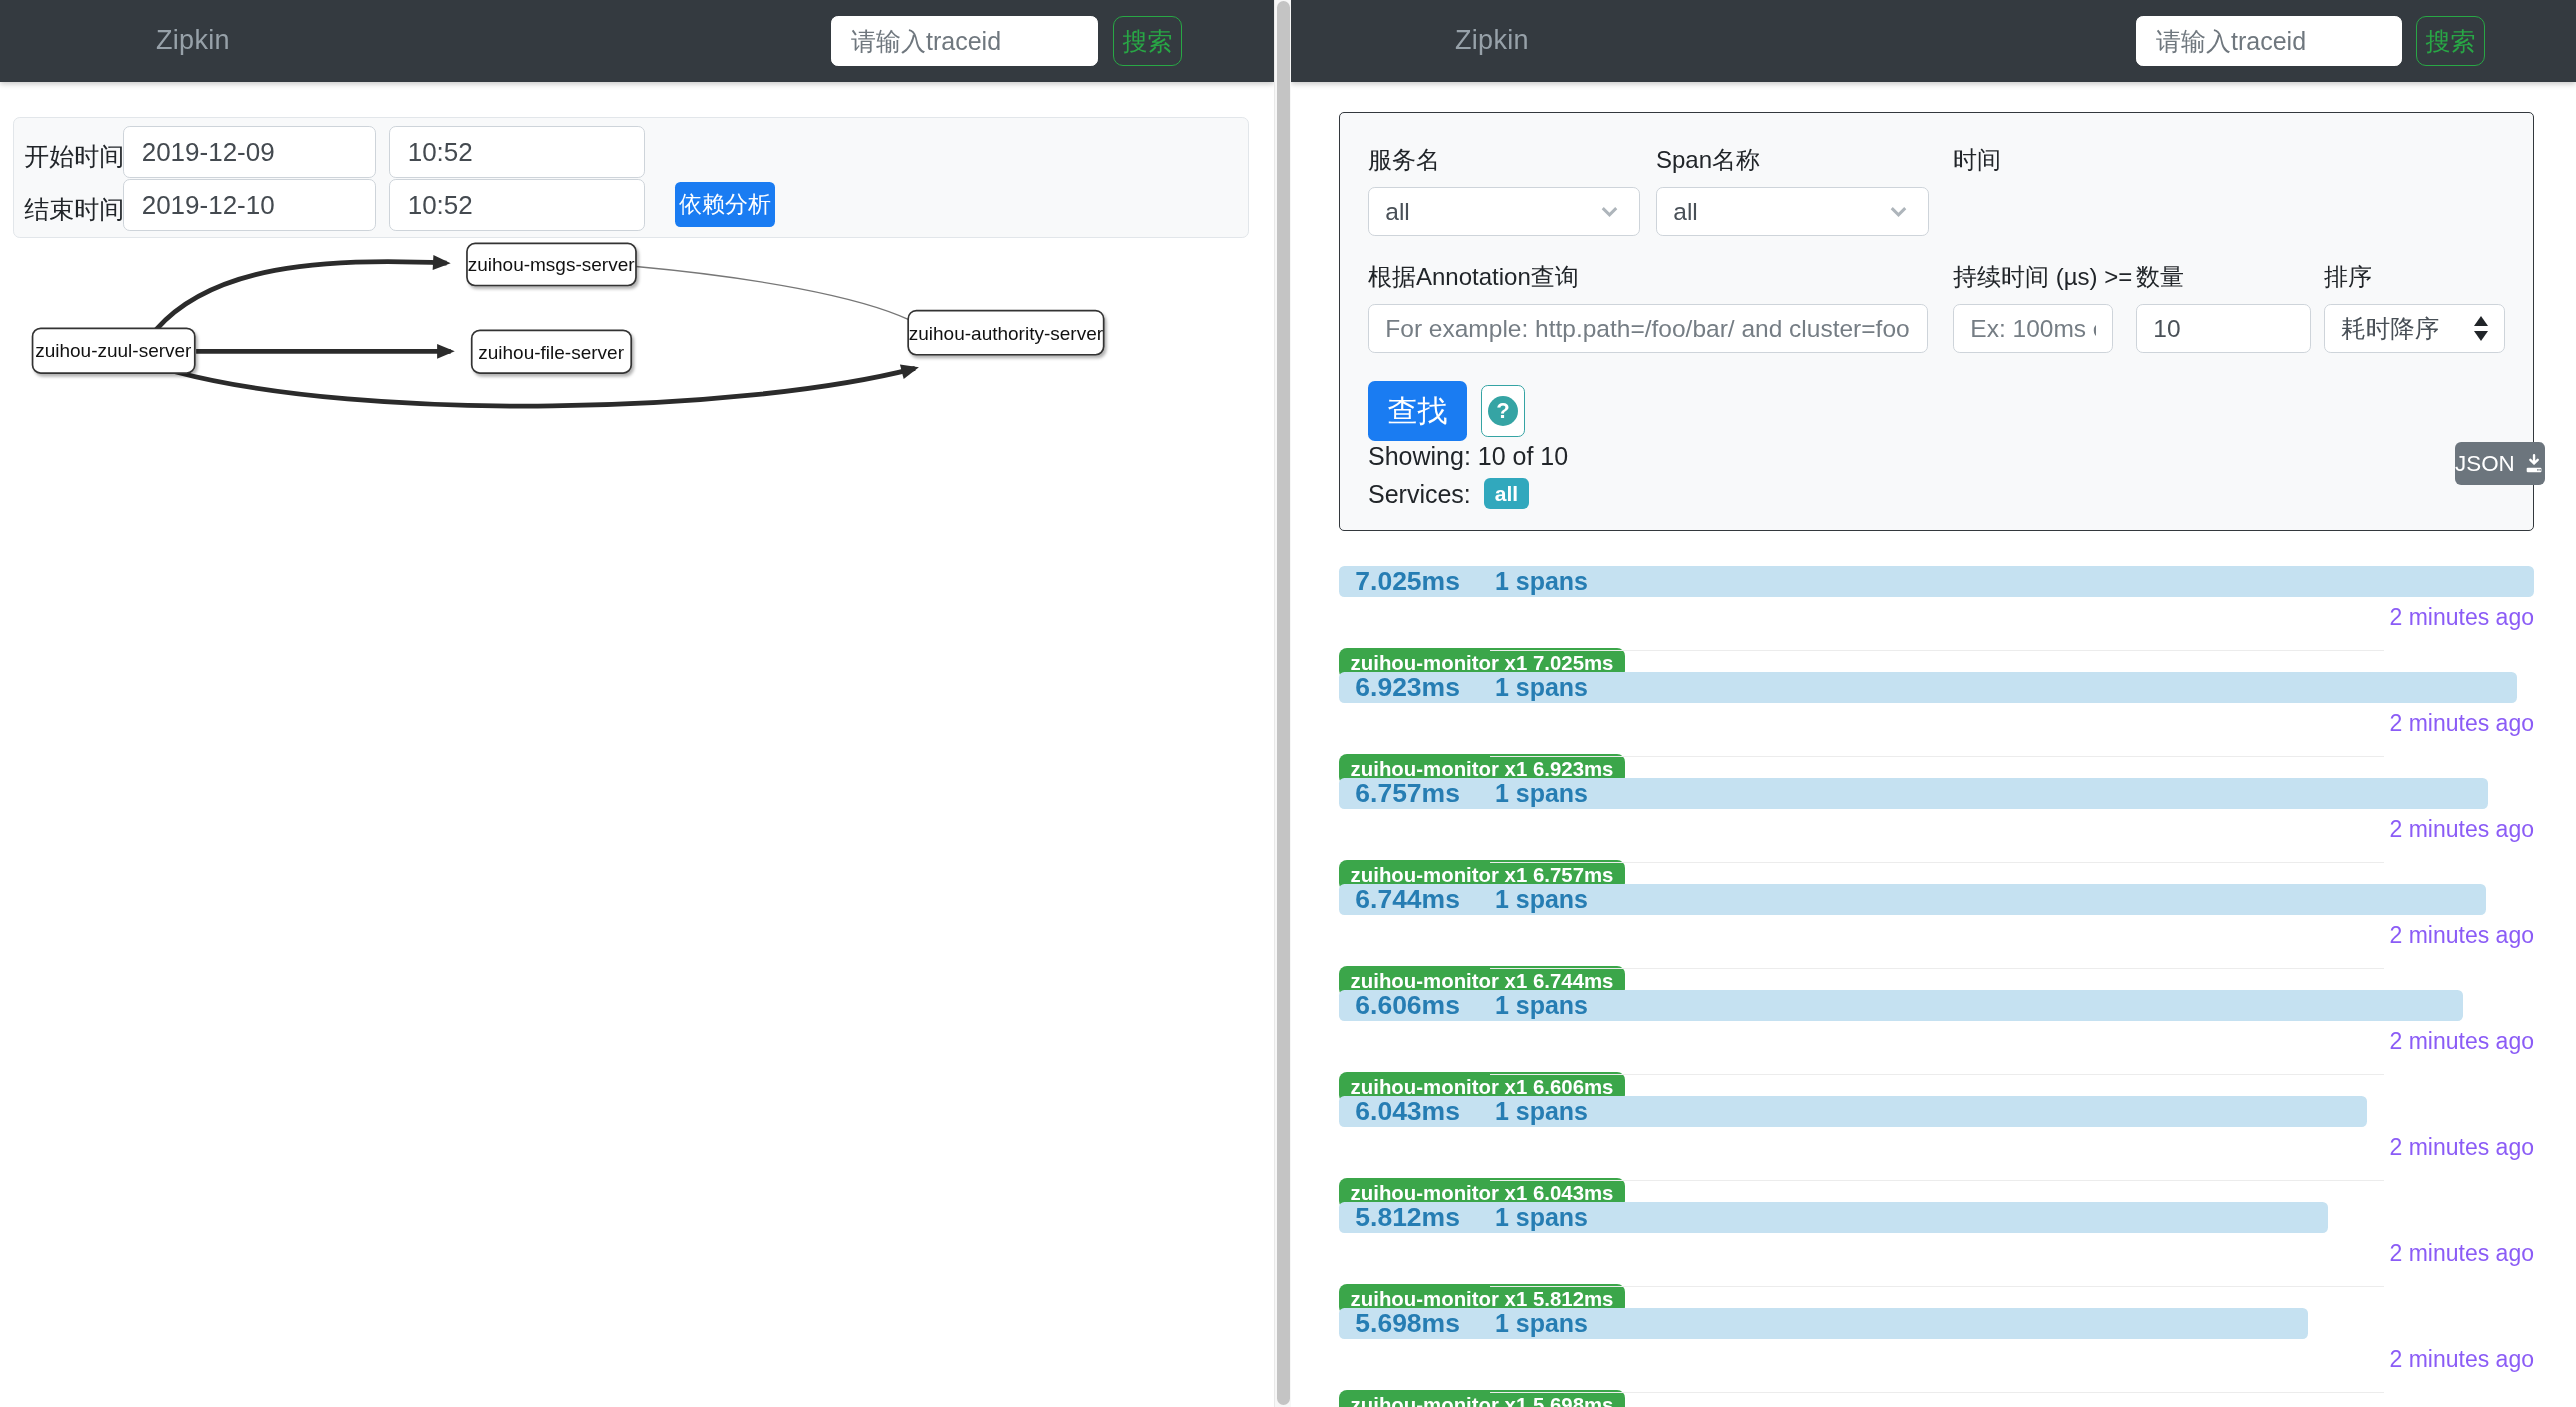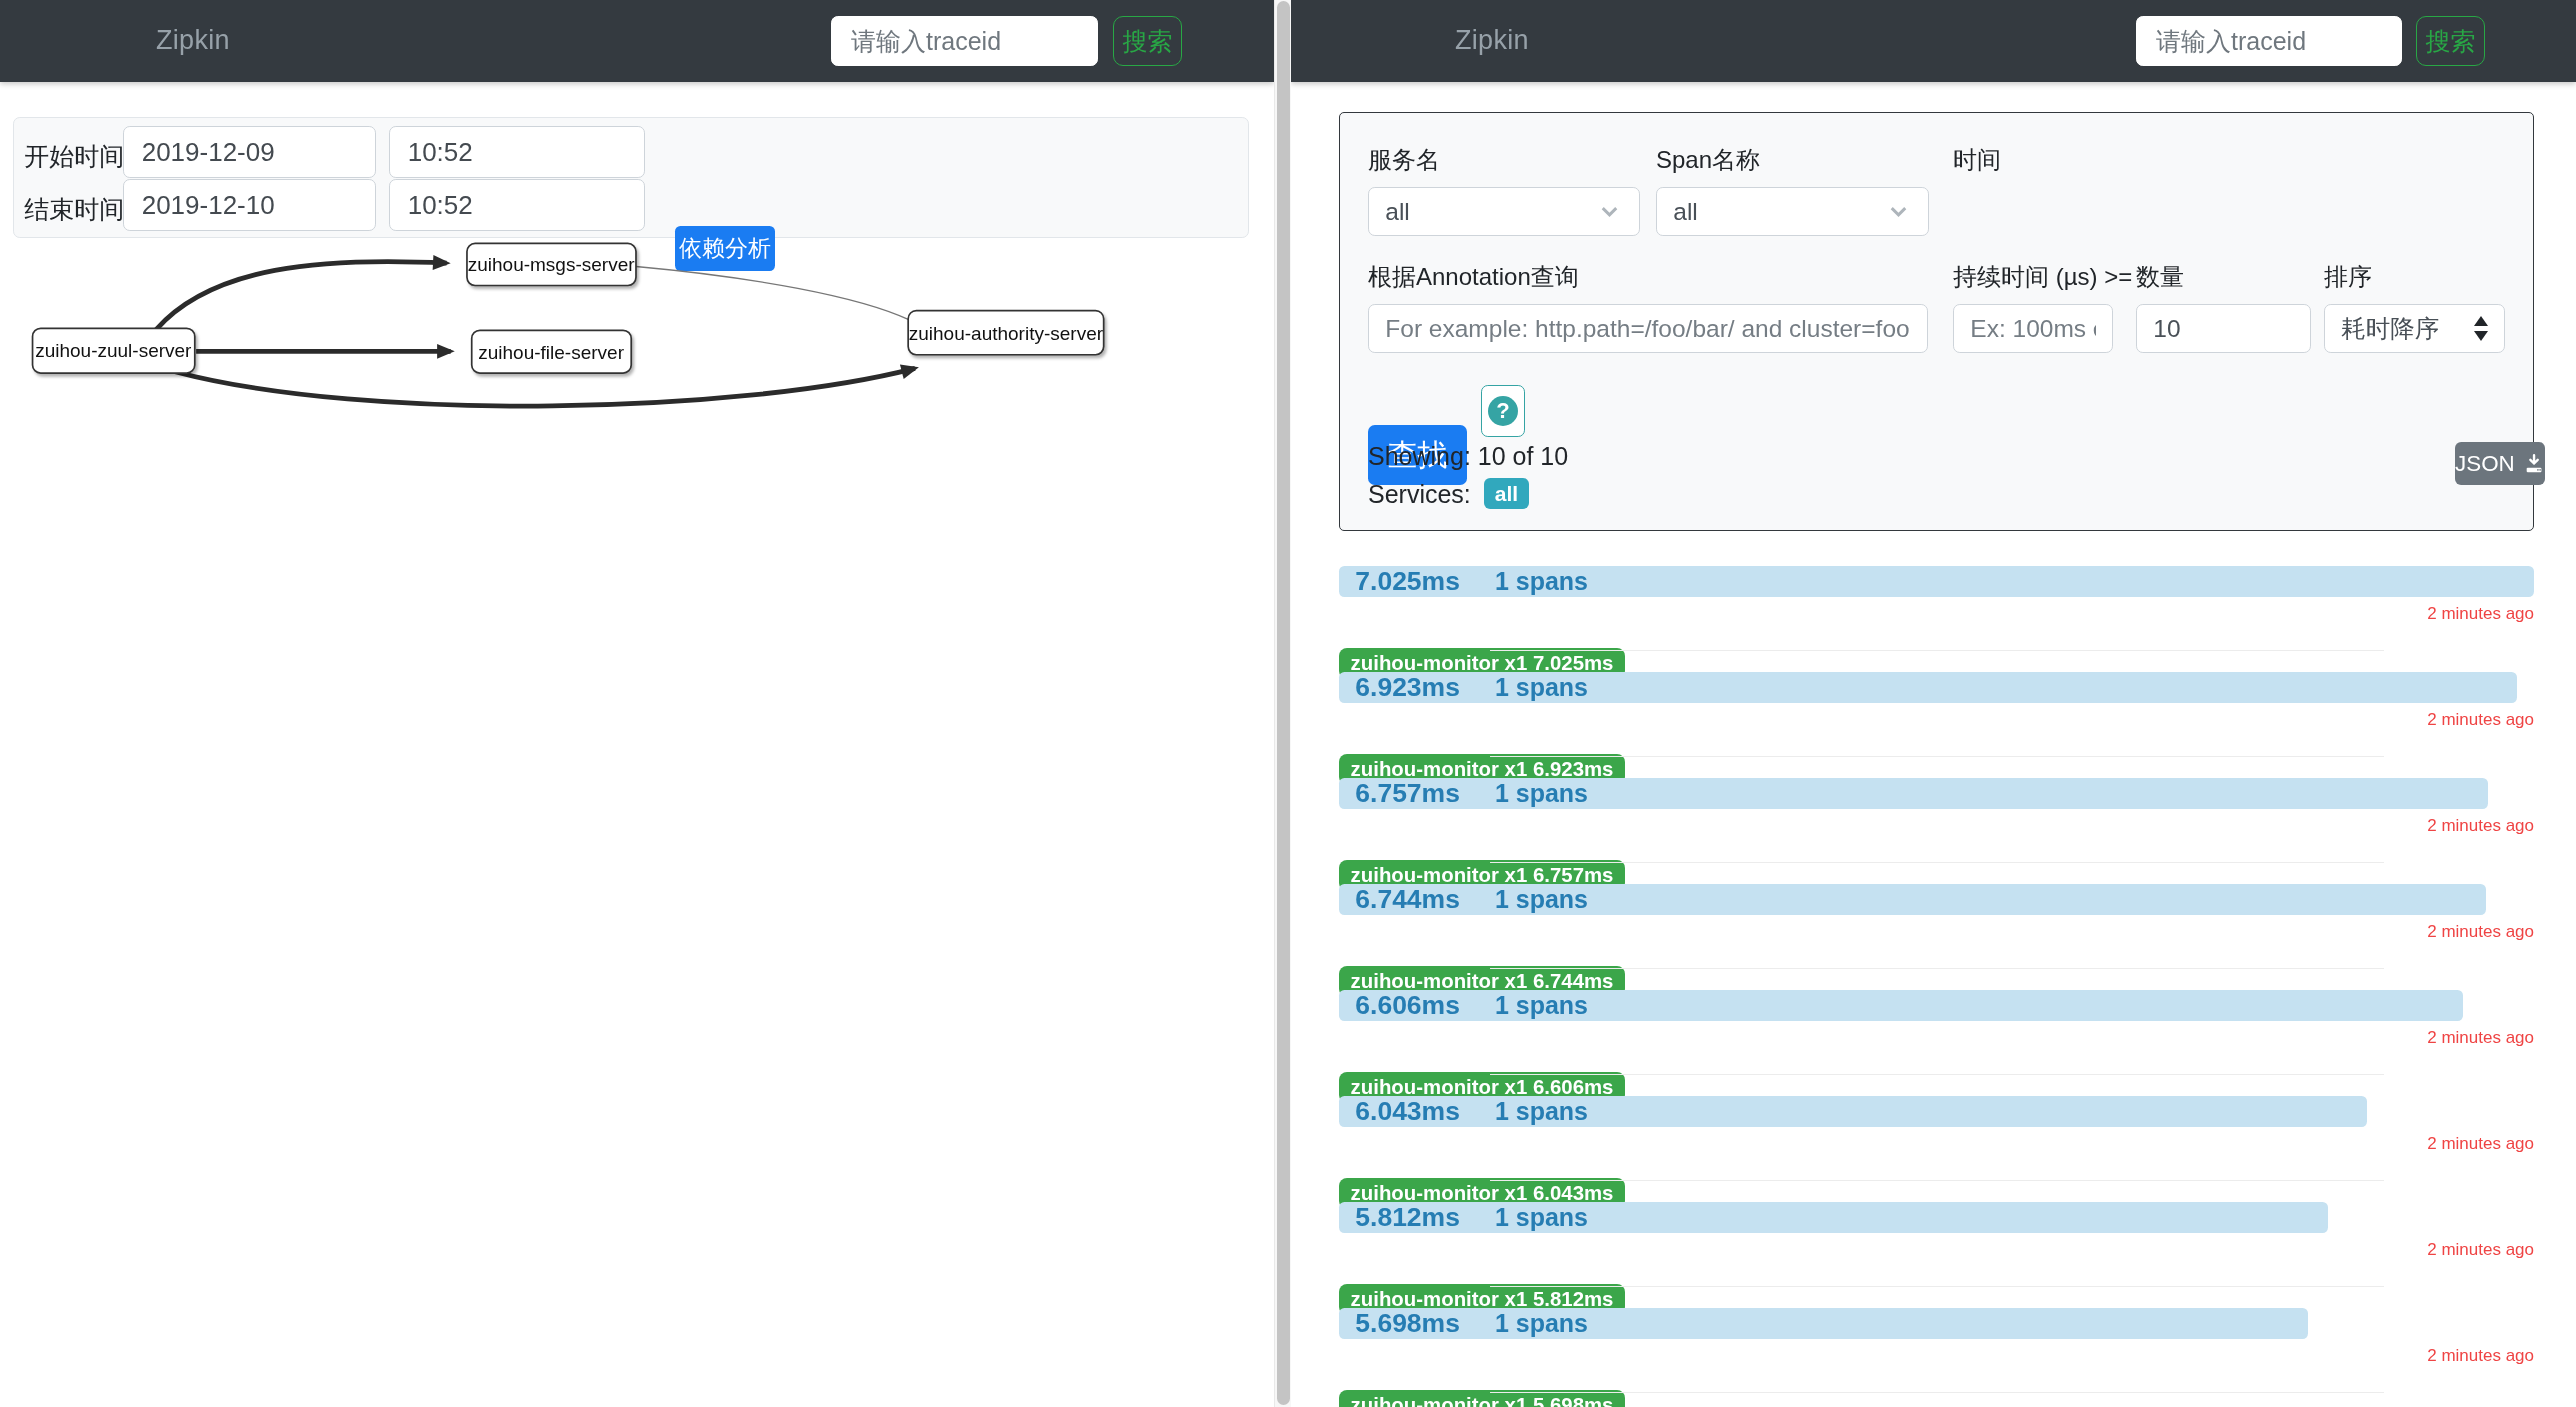--- a/index.html
+++ b/index.html
@@ -30,21 +30,21 @@
   .navbar{position:absolute;left:0;top:0;right:0;height:82px;background:var(--navbar-bg);box-shadow:0 2px 5.4px rgba(0,0,0,.22);}
   .brand{position:absolute;top:24.5px;font-size:27px;color:#97A1A9;letter-spacing:0.3px;}
   .nav-search{position:absolute;top:16.3px;height:50px;background:#fff;border:0.7px solid #fff;border-radius:6.8px;font-size:25px;color:#495057;padding:0 19px;outline:none;}
   .nav-search::placeholder{color:#6f777e;}
   .btn-outline-success{position:absolute;top:16.3px;height:50px;background:transparent;border:1.4px solid var(--success-green);border-radius:10px;color:var(--success-green);font-size:25px;font-family:inherit;cursor:pointer;}
 
   
   .left-card{position:absolute;left:13px;top:117px;width:1236px;height:121px;background:#f8f9fa;border:1.4px solid #e2e6ea;border-radius:6.8px;}
   .fl-label{position:absolute;font-size:25px;color:#212529;}
   .fl-input{position:absolute;height:52px;background:#fff;border:1.4px solid #ced4da;border-radius:6.8px;font-size:26px;color:#444a50;padding:0 17.7px;font-family:inherit;outline:none;}
-  .btn-primary{background:var(--accent-blue);color:#fff;border:none;border-radius:5.4px;font-family:Liberation Sans, sans-serif;cursor:pointer;margin-top:44px;}
+  .btn-primary{background:var(--accent-blue);color:#fff;border:none;border-radius:5.4px;font-family:Liberation Sans, sans-serif;cursor:pointer;}
   .btn-analyze{position:absolute;left:661px;top:64px;width:100px;height:45px;font-size:23px;}
 
   
   .graph{position:absolute;left:0;top:238px;width:1274px;height:224px;}
   .graph text{font-size:28px;fill:#111;text-anchor:middle;}
   .gnode{fill:#fff;stroke:#333;stroke-width:2.5;filter:drop-shadow(3px 4px 2px rgba(0,0,0,.30));}
 
   
   .right-card{position:absolute;left:48px;top:112px;width:1195px;height:419px;background:#f8f9fa;border:1.4px solid #33383d;border-radius:5px;}
   .rc-label{position:absolute;font-size:24px;color:#212529;}
@@ -66,21 +66,21 @@
   .dl-icon{width:23px;height:23px;}
 
   
   .trace-list{position:absolute;left:48px;top:566px;width:1195px;}
   .trace-row{position:relative;height:106px;}
   .trace-bar{position:absolute;left:0;top:0;height:31px;background:var(--trace-bar);border-radius:5.4px;display:flex;align-items:center;gap:35px;padding-left:16.3px;overflow:visible;white-space:nowrap;}
   .trace-duration{font-size:26.5px;font-weight:bold;color:var(--trace-text);line-height:39px;}
   .trace-spans{font-size:25px;font-weight:bold;color:var(--trace-text);line-height:39px;}
   .trace-meta{position:absolute;left:0;right:0;top:38px;display:flex;justify-content:space-between;align-items:flex-start;}
   .trace-badge{background:var(--badge-green);color:#fff;font-size:20.4px;font-weight:bold;border-radius:8px;padding:5.4px 11.6px;line-height:1;margin-top:44px;}
-  .trace-time{font-size:17px;color:#ef4444;}
+  .trace-time{font-size:23px;color:#8b5cf6;}
   .trace-hr{position:absolute;left:151px;right:150px;top:84px;height:1.4px;background:#ececec;}
 </style>
 </head>
 <body>
 
 <div class="app">
 
   <div class="panel panel-left">
 
     <div class="navbar">

